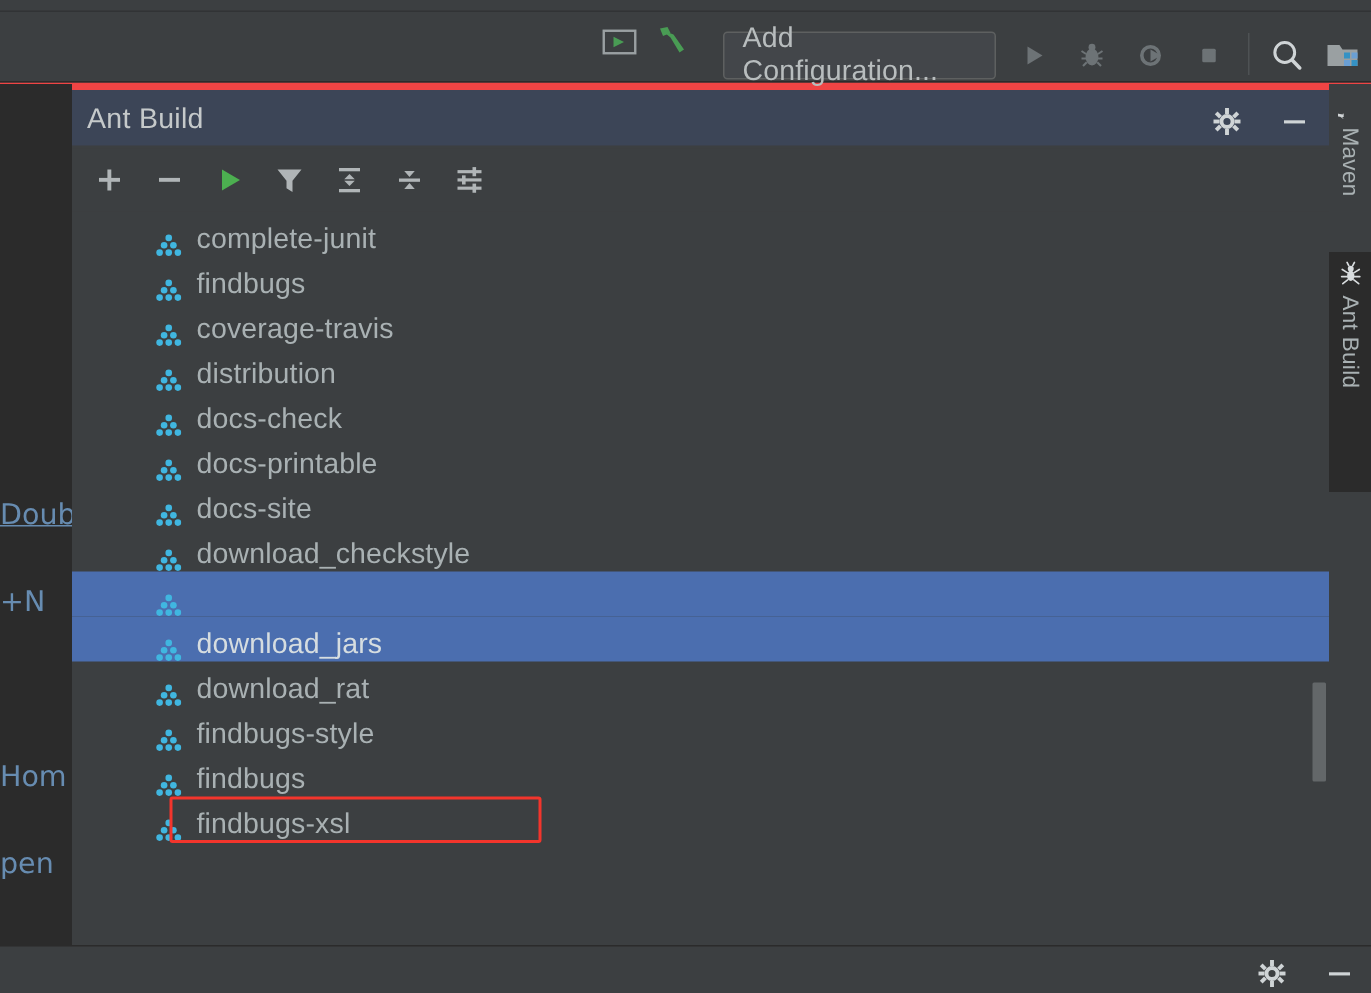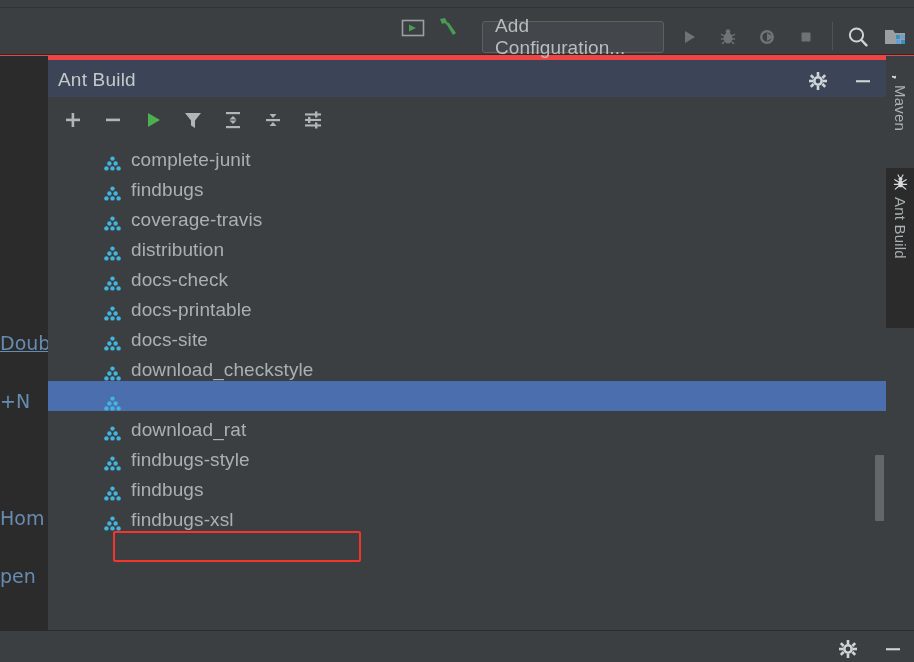--- a/index.html
+++ b/index.html
@@ -526,20 +526,31 @@
         <div class="target-row selected">
           <span class="ant-target-icon"><svg width="17" height="15" viewBox="0 0 17 15">
               <circle cx="8.5" cy="2.6" r="2.2" fill="#40b6e0"></circle>
               <circle cx="5.4" cy="7.5" r="2.2" fill="#40b6e0"></circle>
               <circle cx="11.6" cy="7.5" r="2.2" fill="#40b6e0"></circle>
               <circle cx="2.4" cy="12.4" r="2.2" fill="#40b6e0"></circle>
               <circle cx="8.5" cy="12.4" r="2.2" fill="#40b6e0"></circle>
               <circle cx="14.6" cy="12.4" r="2.2" fill="#40b6e0"></circle>
             </svg></span>
         </div>
+        <div class="target-row selected">
+          <span class="ant-target-icon"><svg width="17" height="15" viewBox="0 0 17 15">
+              <circle cx="8.5" cy="2.6" r="2.2" fill="#40b6e0"></circle>
+              <circle cx="5.4" cy="7.5" r="2.2" fill="#40b6e0"></circle>
+              <circle cx="11.6" cy="7.5" r="2.2" fill="#40b6e0"></circle>
+              <circle cx="2.4" cy="12.4" r="2.2" fill="#40b6e0"></circle>
+              <circle cx="8.5" cy="12.4" r="2.2" fill="#40b6e0"></circle>
+              <circle cx="14.6" cy="12.4" r="2.2" fill="#40b6e0"></circle>
+            </svg></span>
+          <span class="target-label">download_jars</span>
+        </div>
         <div class="target-row">
           <span class="ant-target-icon"><svg width="17" height="15" viewBox="0 0 17 15">
               <circle cx="8.5" cy="2.6" r="2.2" fill="#40b6e0"></circle>
               <circle cx="5.4" cy="7.5" r="2.2" fill="#40b6e0"></circle>
               <circle cx="11.6" cy="7.5" r="2.2" fill="#40b6e0"></circle>
               <circle cx="2.4" cy="12.4" r="2.2" fill="#40b6e0"></circle>
               <circle cx="8.5" cy="12.4" r="2.2" fill="#40b6e0"></circle>
               <circle cx="14.6" cy="12.4" r="2.2" fill="#40b6e0"></circle>
             </svg></span>
           <span class="target-label">download_rat</span>

